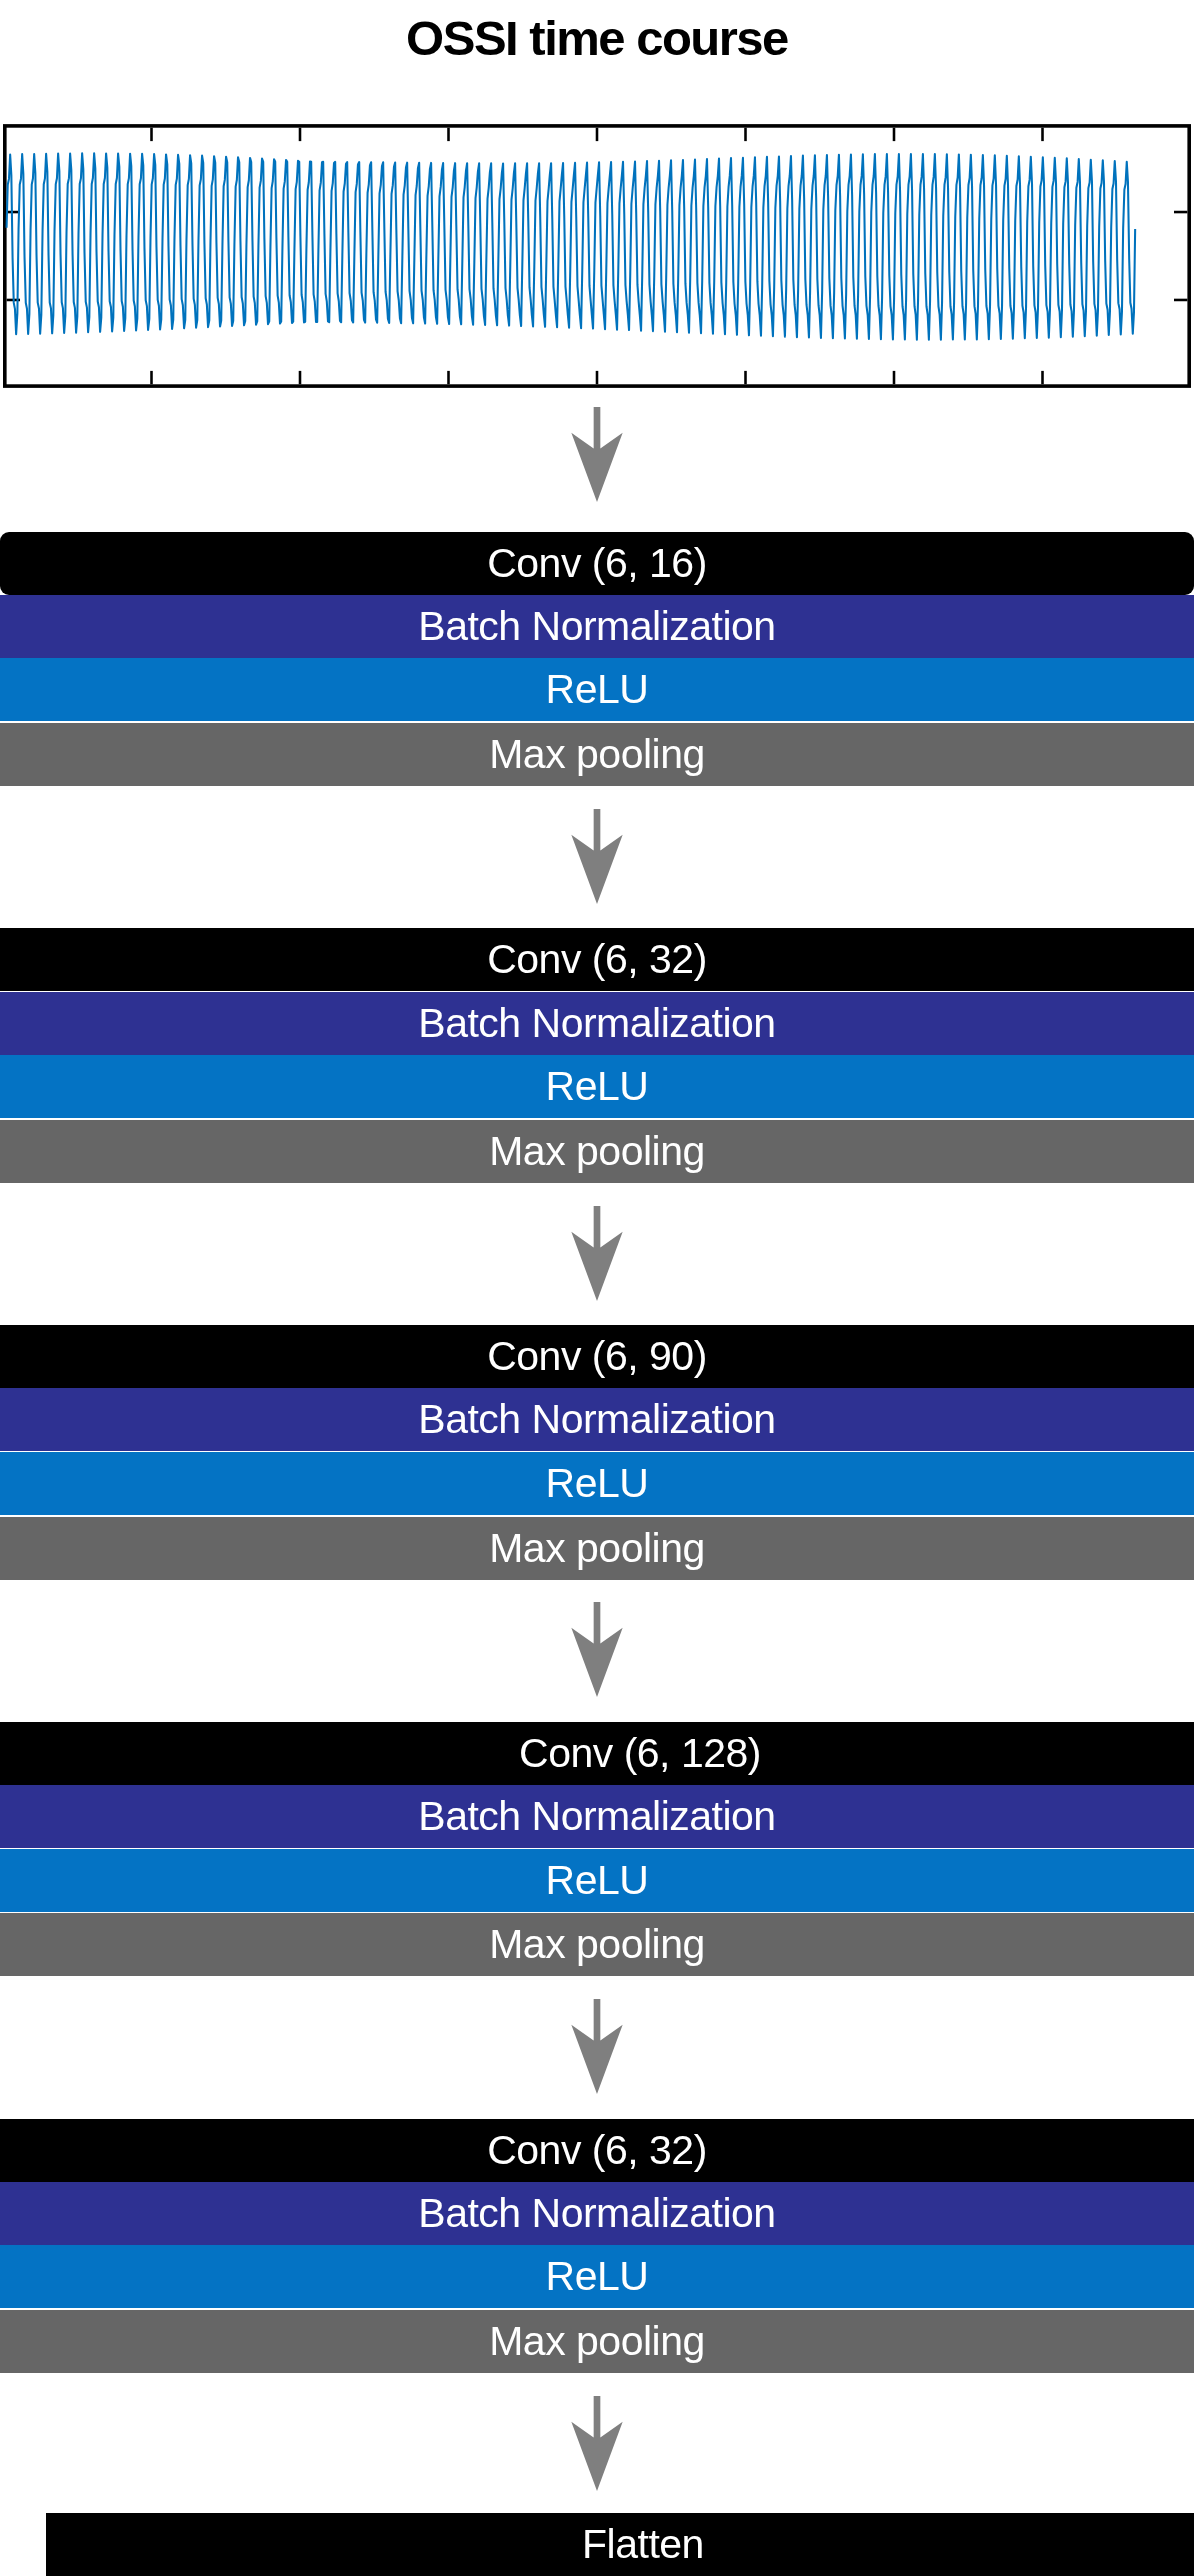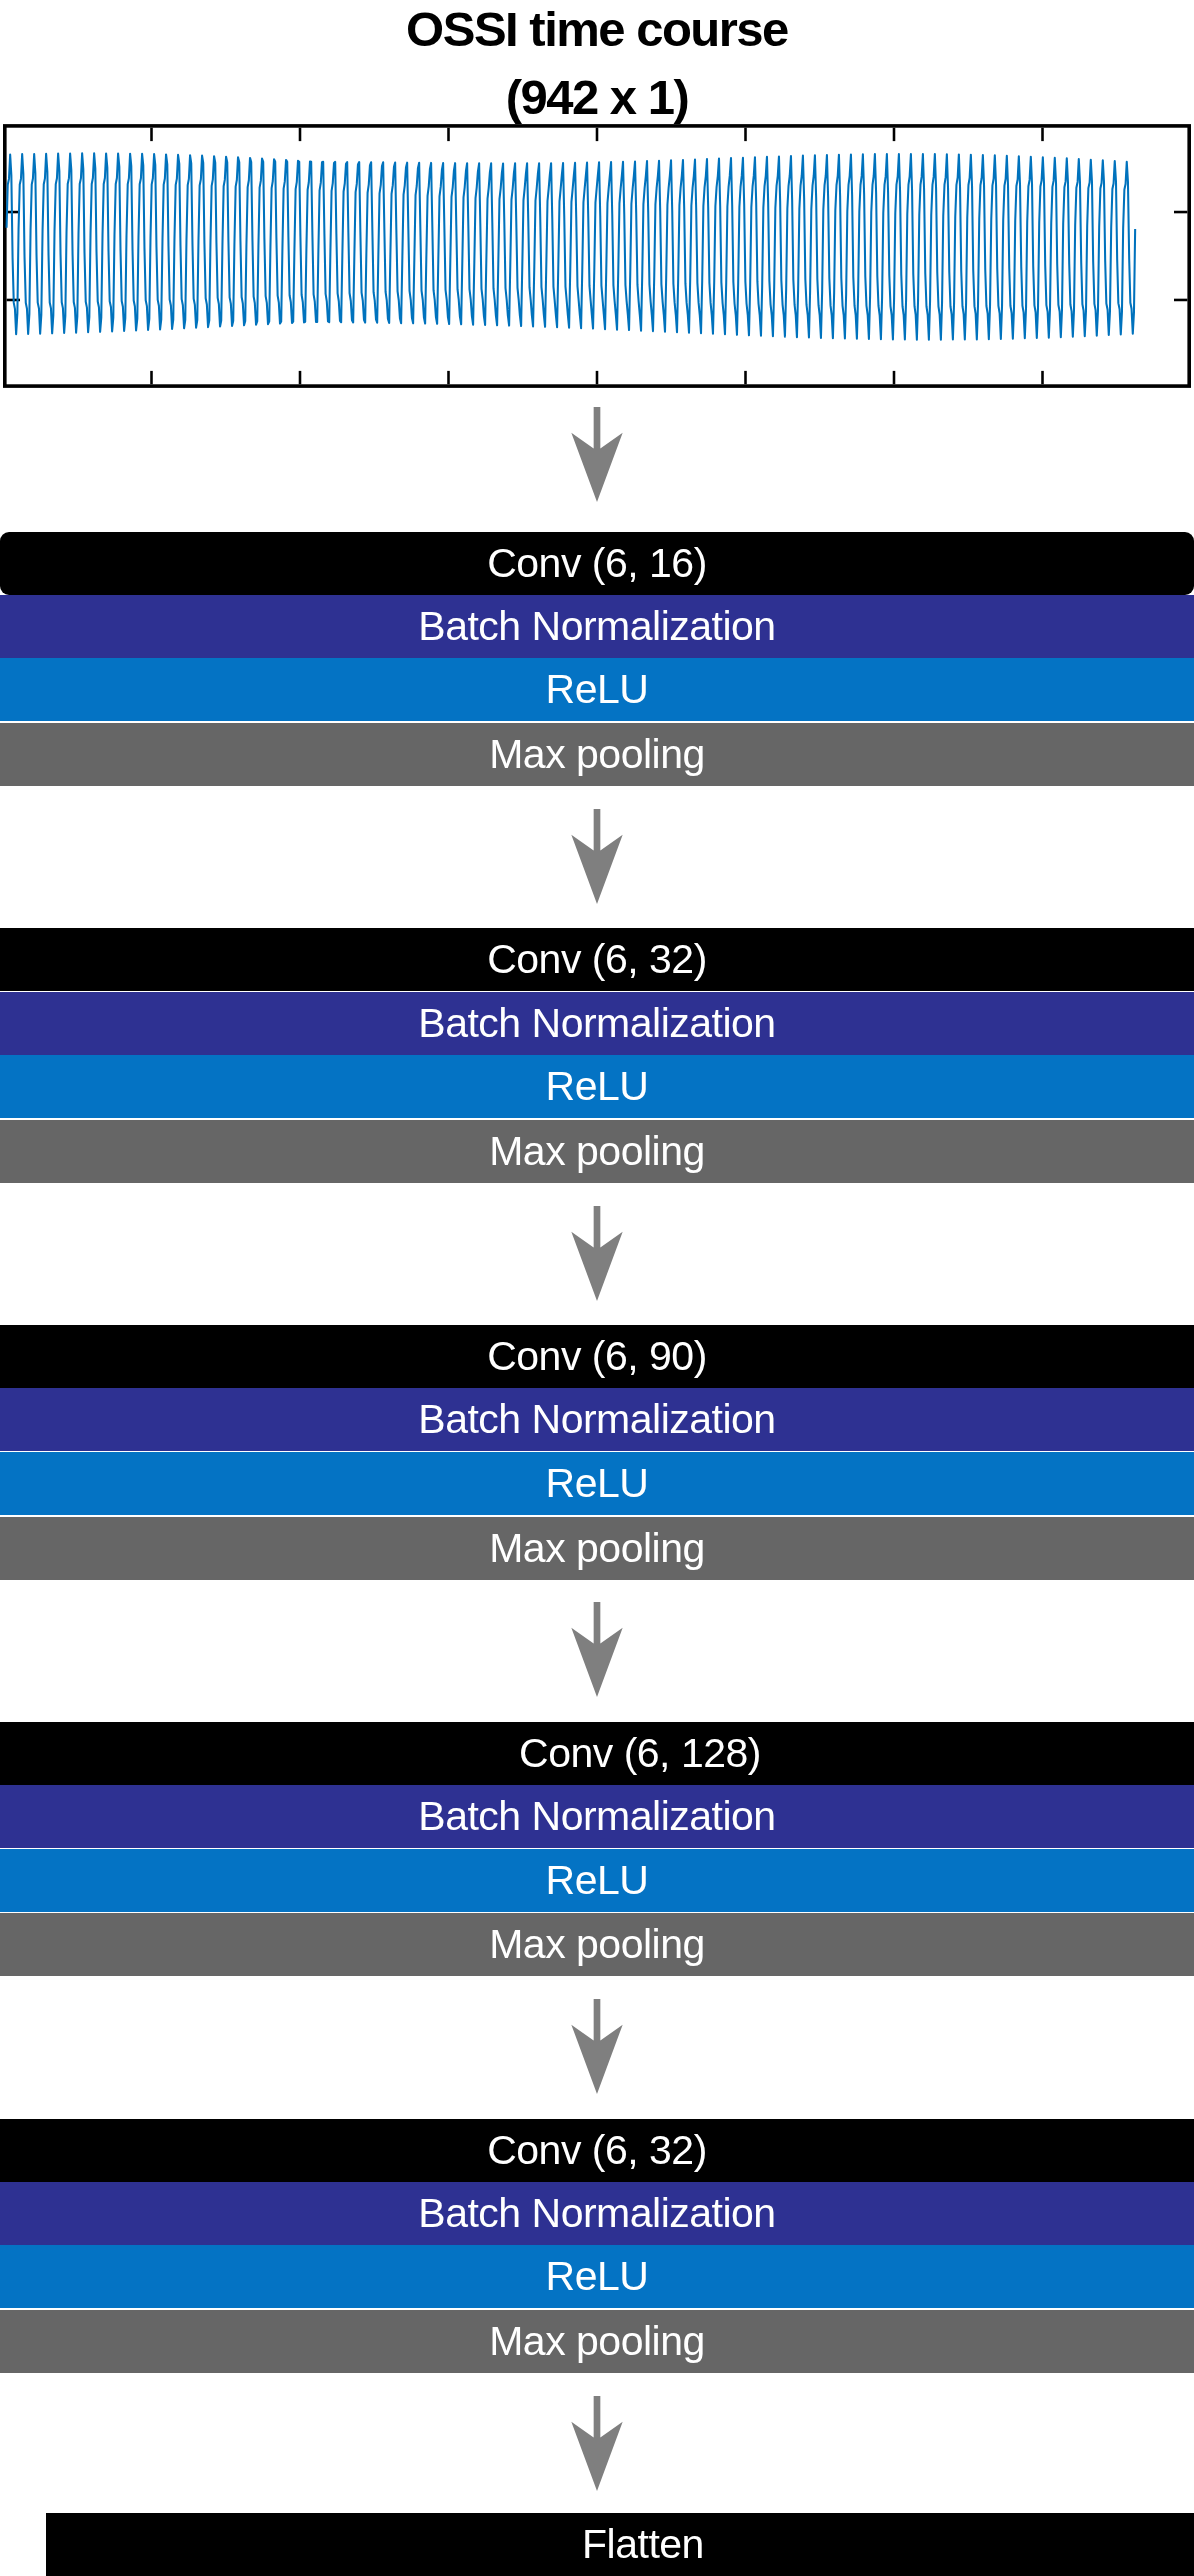--- a/index.html
+++ b/index.html
@@ -10,22 +10,21 @@
   .layer-bar{position:absolute;left:0;width:100%;display:flex;align-items:center;justify-content:center;
              color:#fff;font-size:41px;letter-spacing:-0.5px;white-space:nowrap;}
   .arrow-svg{position:absolute;left:566px;width:62px;}
   .plot-svg{position:absolute;}
 </style>
 </head>
 <body>
 
 <div id="page">
 
-  <div class="title-line" style="top:3px">OSSI time course</div>
-  <div class="title-line" style="top:71px">(942 x 1)</div>
+  <div class="title-line" style="top:12px">OSSI time course</div>
 
   <svg id="plot1" class="plot-svg" style="left:3.1px;top:124px" width="1188" height="264" viewBox="0 0 2306 512">
       <rect x="3.5" y="3.5" width="2299" height="505" fill="none" stroke="#000000" stroke-width="7"></rect>
       <line x1="288.25" y1="7" x2="288.25" y2="33" stroke="#000000" stroke-width="5"></line>
       <line x1="288.25" y1="505" x2="288.25" y2="479" stroke="#000000" stroke-width="5"></line>
       <line x1="576.5" y1="7" x2="576.5" y2="33" stroke="#000000" stroke-width="5"></line>
       <line x1="576.5" y1="505" x2="576.5" y2="479" stroke="#000000" stroke-width="5"></line>
       <line x1="864.75" y1="7" x2="864.75" y2="33" stroke="#000000" stroke-width="5"></line>
       <line x1="864.75" y1="505" x2="864.75" y2="479" stroke="#000000" stroke-width="5"></line>
       <line x1="1153" y1="7" x2="1153" y2="33" stroke="#000000" stroke-width="5"></line>

